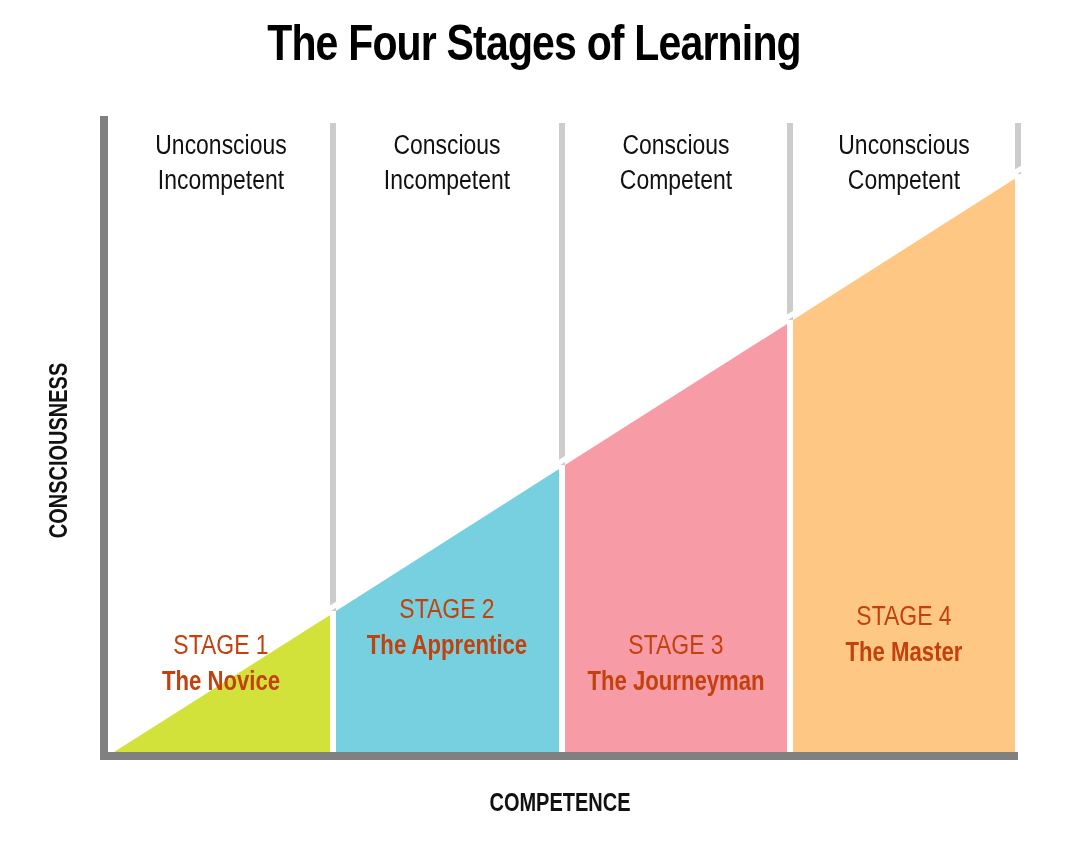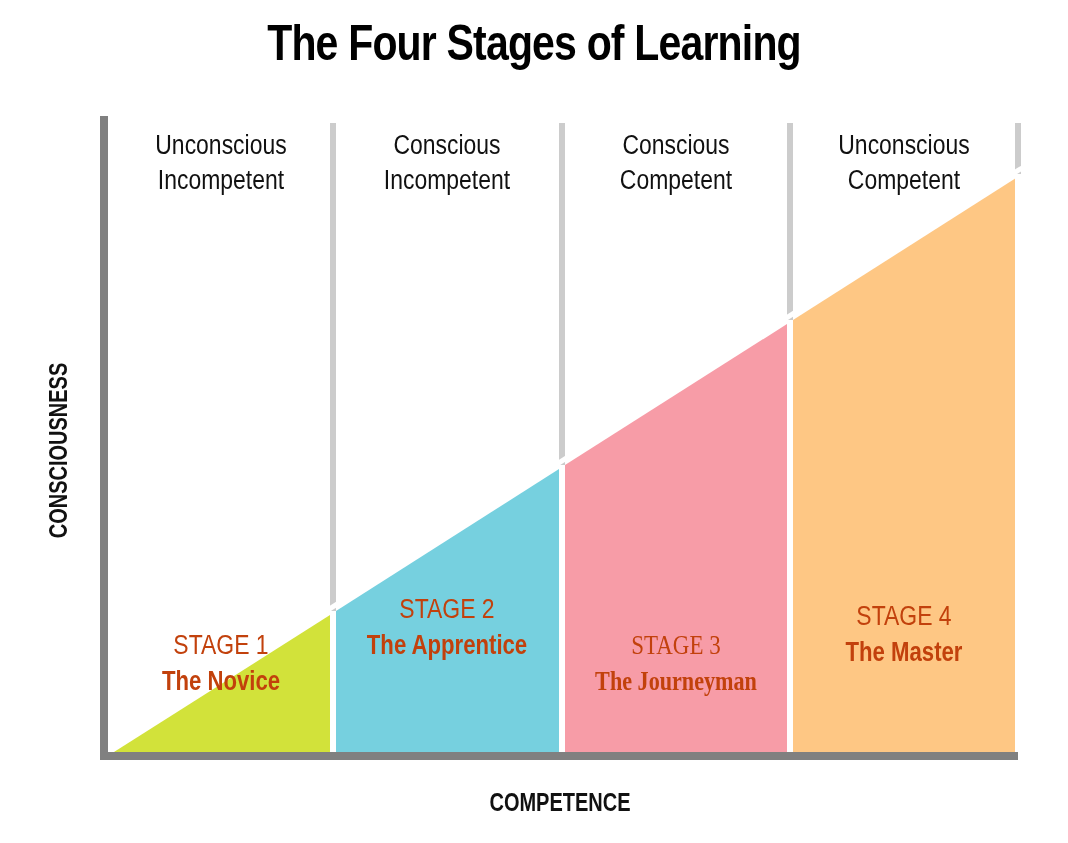--- a/index.html
+++ b/index.html
@@ -63,21 +63,21 @@
 </div>
 
 <div class="stage" style="left:107px; top:627px;">
   <div class="num">STAGE 1</div>
     <div class="name">The Novice</div>
 </div>
 <div class="stage" style="left:333px; top:591px;">
   <div class="num">STAGE 2</div>
     <div class="name">The Apprentice</div>
 </div>
-<div class="stage" style="left:562px; top:627px;font-family:Liberation Serif, serif;">
+<div class="stage" style="left:562px; top:627px;">
   <div class="num">STAGE 3</div>
     <div class="name">The Journeyman</div>
 </div>
 <div class="stage" style="left:790px; top:598px;">
   <div class="num">STAGE 4</div>
     <div class="name">The Master</div>
 </div>
 
 <div class="ylabel">CONSCIOUSNESS</div>
 <div class="xlabel">COMPETENCE</div>

